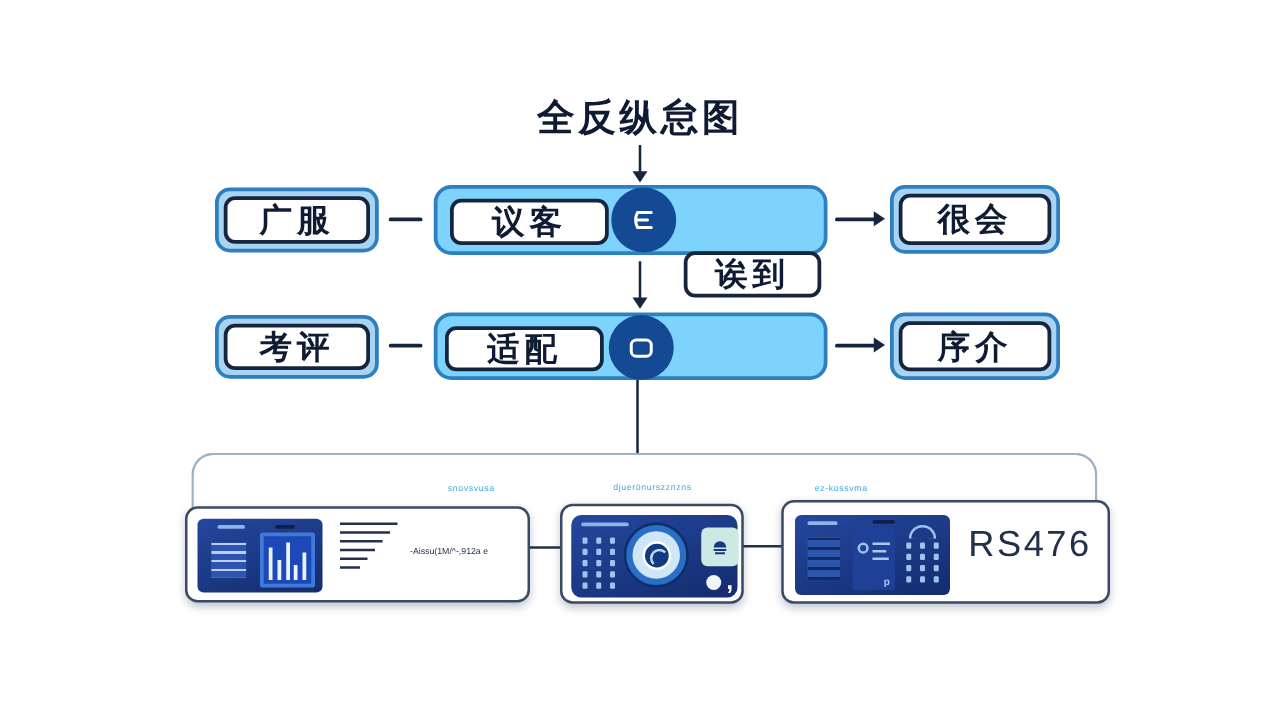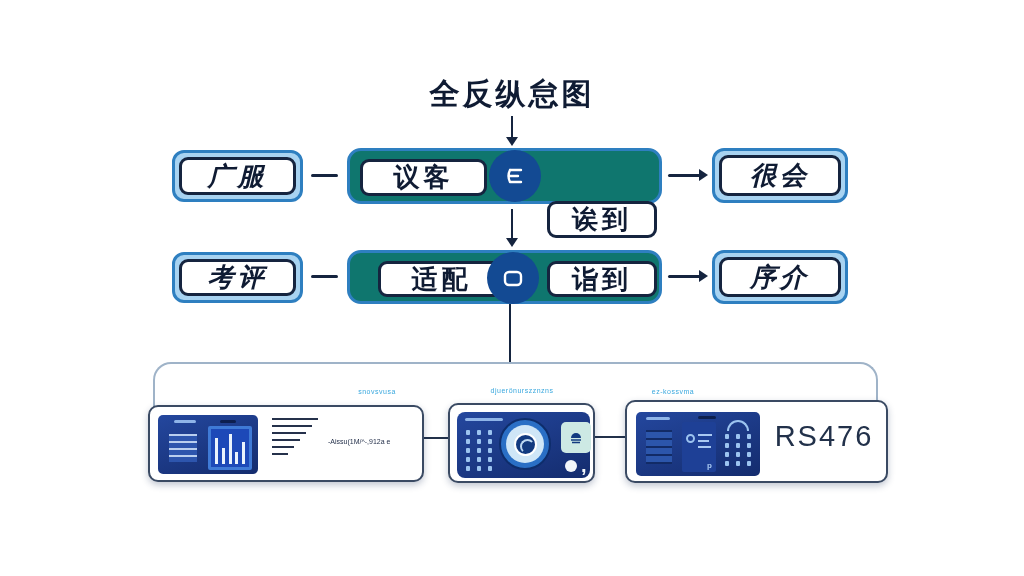--- a/index.html
+++ b/index.html
@@ -12,22 +12,22 @@
            font-size:30px; font-weight:700; letter-spacing:3px; color:#0f1b33; }
   .vline { position:absolute; width:2px; background:#15243f; }
   .vhead { position:absolute; width:0; height:0; border-left:6px solid transparent;
            border-right:6px solid transparent; border-top:9px solid #15243f; }
 
   
   .outer-box { position:absolute; background:#a8d3f1; border:3px solid #2e7fc0; border-radius:12px;
                display:flex; align-items:center; justify-content:center; padding:4px; }
   .inner-box { background:#fff; border:3px solid #15243f; border-radius:9px; width:100%; height:100%;
                display:flex; align-items:center; justify-content:center;
-               font-size:26px; font-weight:700; letter-spacing:4px; color:#0f1b33;font-style:italic; }
-  .mid-container { position:absolute; background:#0f766e; border:3px solid #2e7fc0; border-radius:14px; }
+               font-size:26px; font-weight:700; letter-spacing:4px; color:#0f1b33; }
+  .mid-container { position:absolute; background:#7dd3fc; border:3px solid #2e7fc0; border-radius:14px; }
   .mid-white { position:absolute; background:#fff; border:3px solid #15243f; border-radius:9px;
                display:flex; align-items:center; justify-content:center;
                font-size:26px; font-weight:700; letter-spacing:4px; color:#0f1b33; }
   .mid-circle { position:absolute; width:52px; height:52px; border-radius:50%; background:#134a93;
                 display:flex; align-items:center; justify-content:center; z-index:2; }
   .hdash { position:absolute; height:3px; background:#15243f; border-radius:2px; }
   .hhead { position:absolute; width:0; height:0; border-top:6px solid transparent;
            border-bottom:6px solid transparent; border-left:9px solid #15243f; }
 
   
@@ -110,27 +110,26 @@
   <div class="outer-box" style="left:172px; top:252px; width:131px; height:51px;">
     <div class="inner-box">考评</div>
   </div>
 
   <div class="outer-box" style="left:712px; top:148px; width:136px; height:55px;">
     <div class="inner-box">很会</div>
   </div>
   <div class="hdash" style="left:311px; top:275px; width:27px;"></div>
 
   <div class="mid-container" style="left:347px; top:250px; width:315px; height:54px;">
-    <div class="mid-white" style="left:28px; top:8px; width:127px; height:36px;">适配</div>
+    <div class="mid-white" style="left:6px; top:8px; width:127px; height:36px;">适配</div>
     <div class="mid-circle" style="left:137px; top:-1px;">
       <svg width="26" height="26" viewBox="0 0 26 26">
         <rect x="5" y="7" width="16" height="13" rx="4" stroke="#fff" stroke-width="2.4" fill="none"></rect>
       </svg>
     </div>
-    <div class="mid-white" style="left:197px; top:8px; width:110px; height:36px;">诣到</div>
   </div>
 
   <div class="hdash" style="left:668px; top:275px; width:33px;"></div>
   <div class="hhead" style="left:699px; top:270px;"></div>
 
   <div class="outer-box" style="left:712px; top:250px; width:136px; height:54px;">
     <div class="inner-box">序介</div>
   </div>
 
   <div class="bracket"></div>

